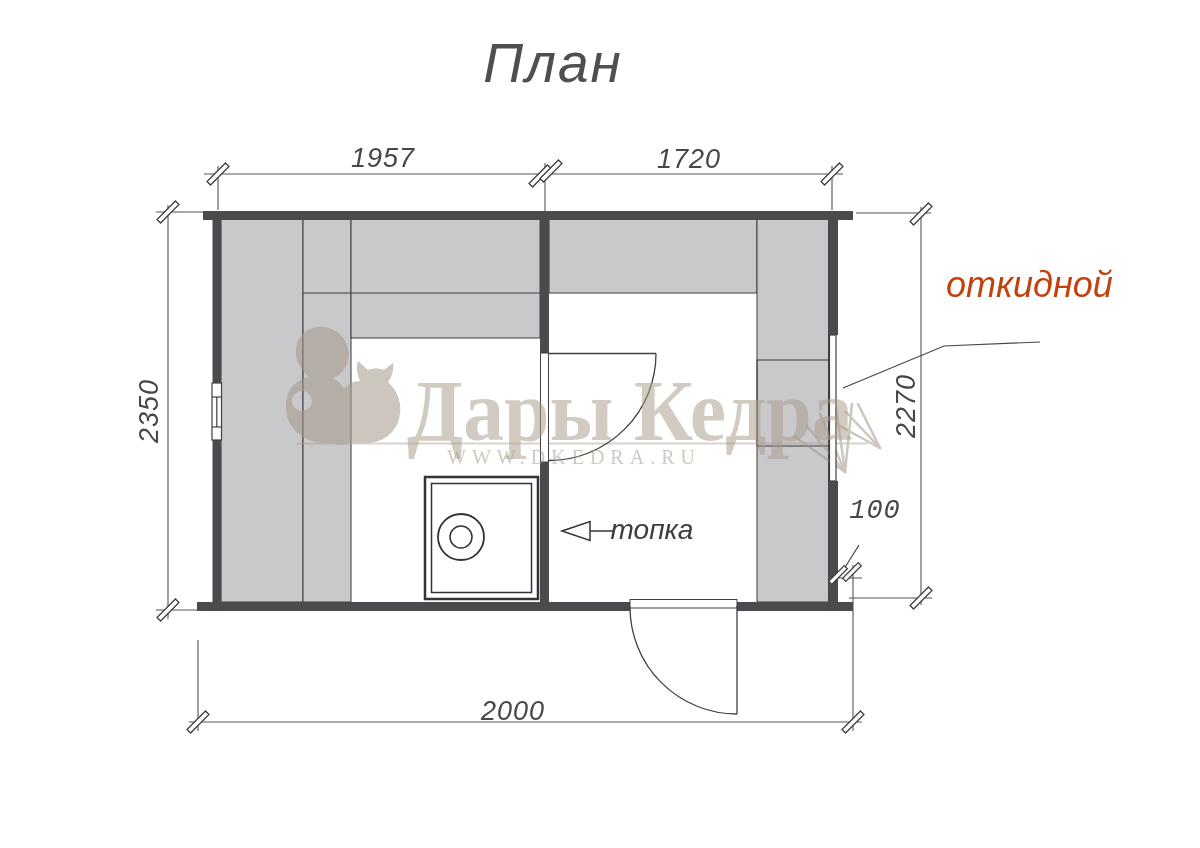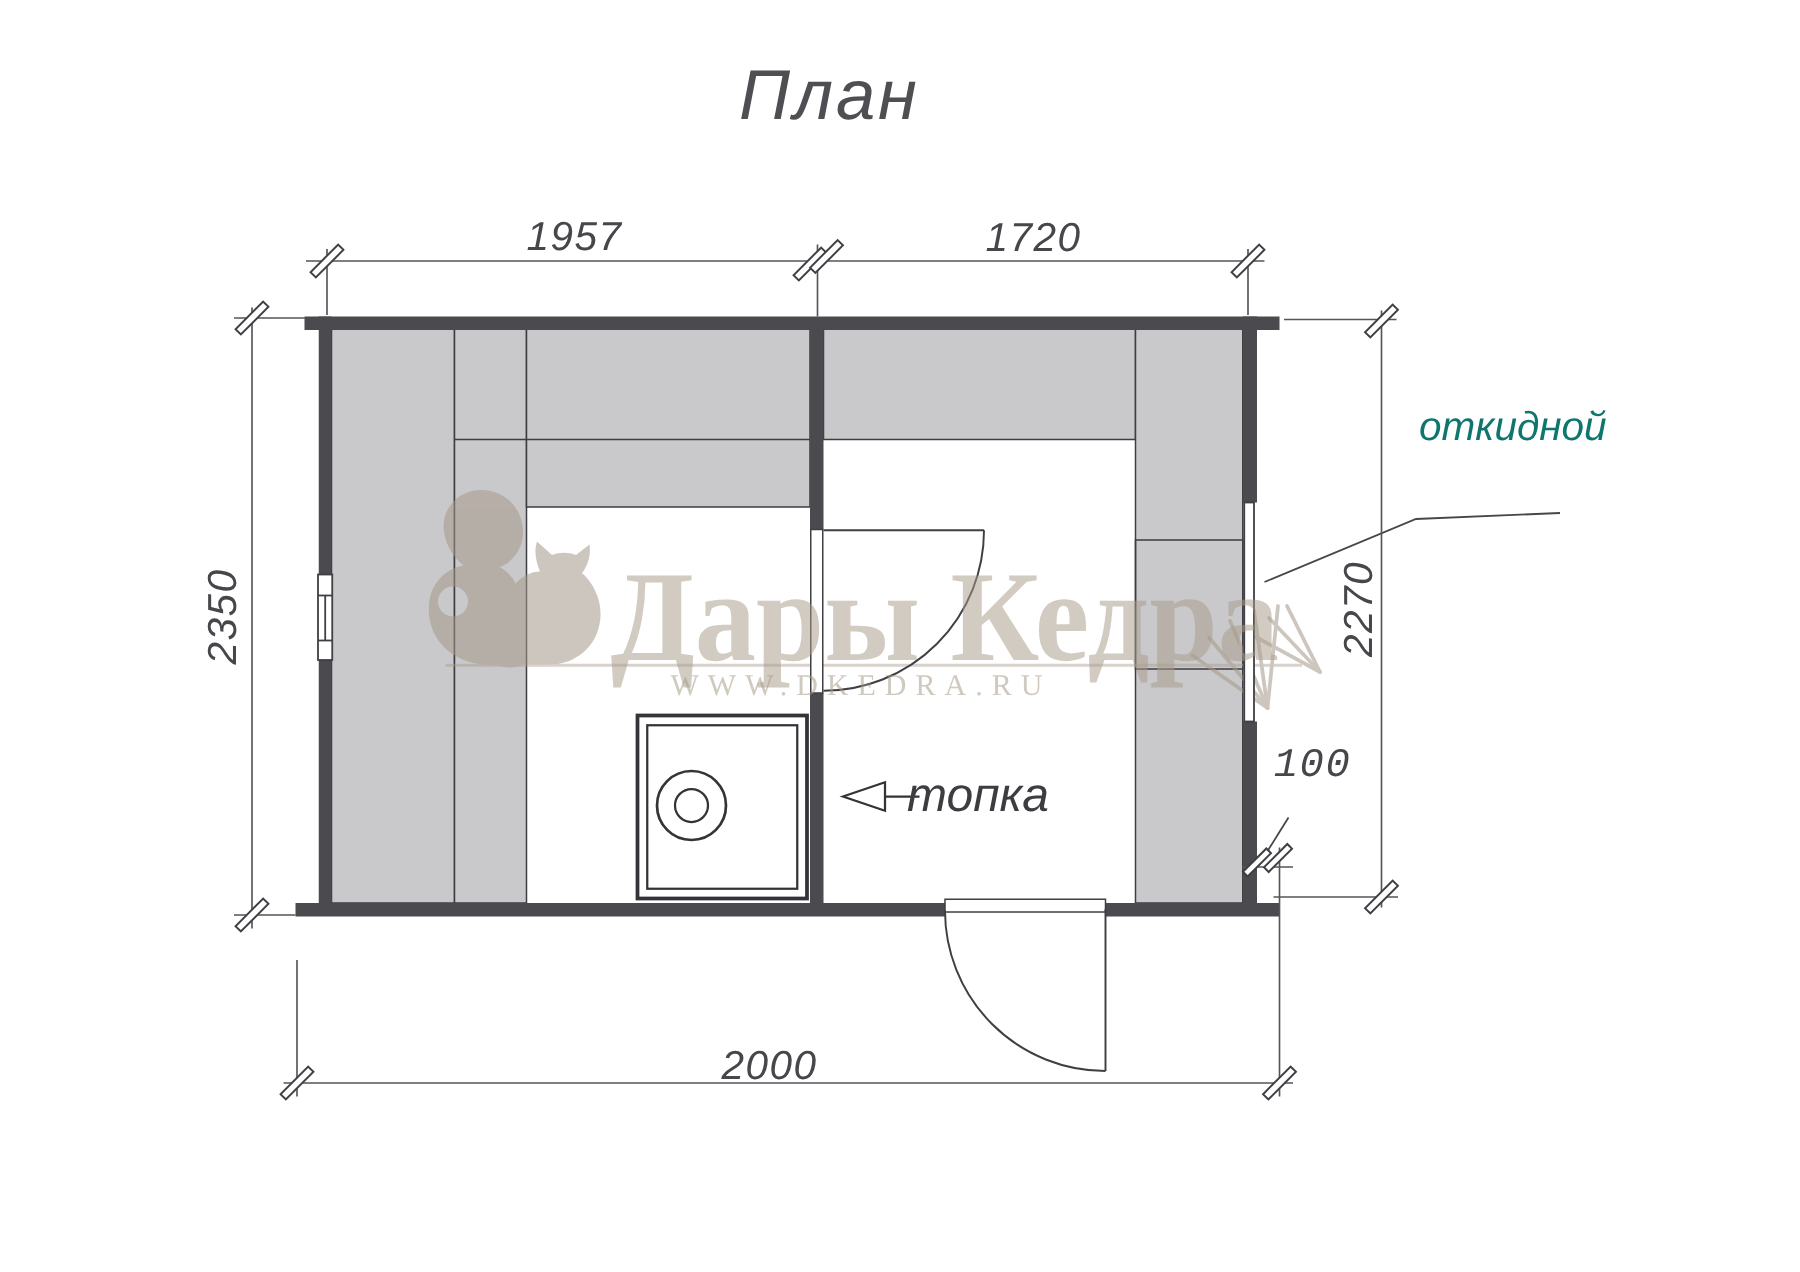--- a/index.html
+++ b/index.html
@@ -7,24 +7,24 @@
     position:relative;width:1200px;height:848px;background:#ffffff;overflow:hidden;
     font-family:"Liberation Sans",sans-serif;
   }
   svg{position:absolute;left:0;top:0;}
   .txt{
     position:absolute;color:#3f3f44;font-style:italic;white-space:nowrap;
     transform:translate(-50%,-50%);font-family:"Liberation Sans",sans-serif;
   }
   .dim-num{font-size:27px;letter-spacing:1px;color:#46464b;}
   .rot{transform:translate(-50%,-50%) rotate(-90deg);}
-  .plan-title{font-size:47px;color:#4f4f53;letter-spacing:2px;}
-  .anno{font-size:32px;color:#3c3c41;}
+  .plan-title{font-size:55px;color:#4f4f53;letter-spacing:2px;}
+  .anno{font-size:28px;color:#3c3c41;}
   .anno-block{
-    position:absolute;color:#0f766e;font-style:italic;font-size:27px;
+    position:absolute;color:#c2410c;font-style:italic;font-size:36px;
     line-height:37px;white-space:nowrap;
   }
   .wm-brand{
     position:absolute;font-family:"Liberation Serif",serif;font-weight:bold;
     font-size:86px;color:rgba(168,156,139,0.52);white-space:nowrap;
     transform:scaleX(0.95);transform-origin:left top;line-height:1;font-style:normal;
   }
   .wm-site{
     position:absolute;font-family:"Liberation Serif",serif;font-weight:normal;
     font-size:20px;letter-spacing:6px;color:rgba(168,156,139,0.55);white-space:nowrap;

